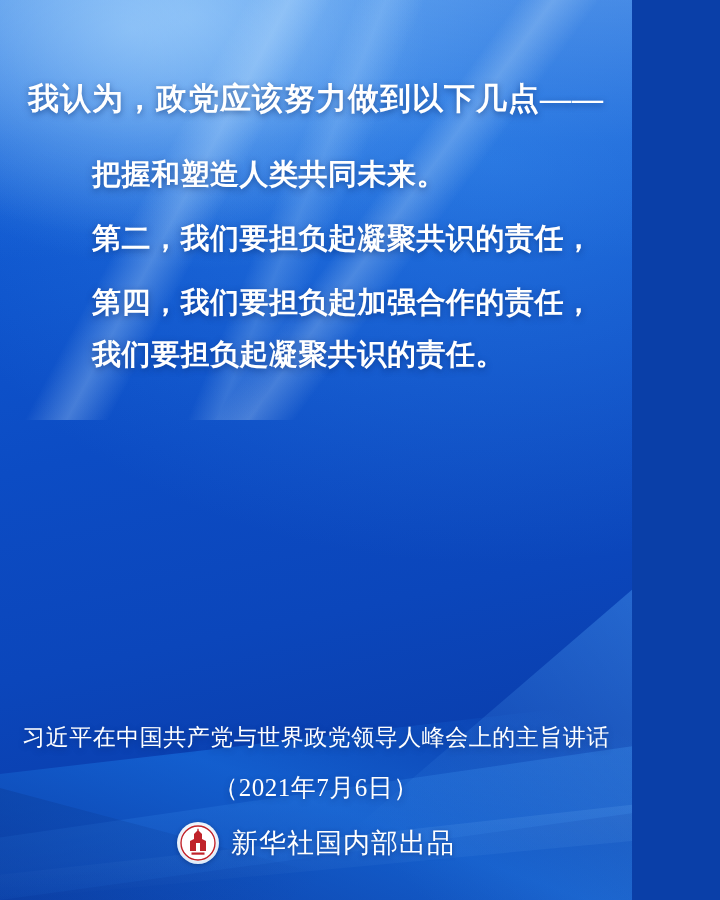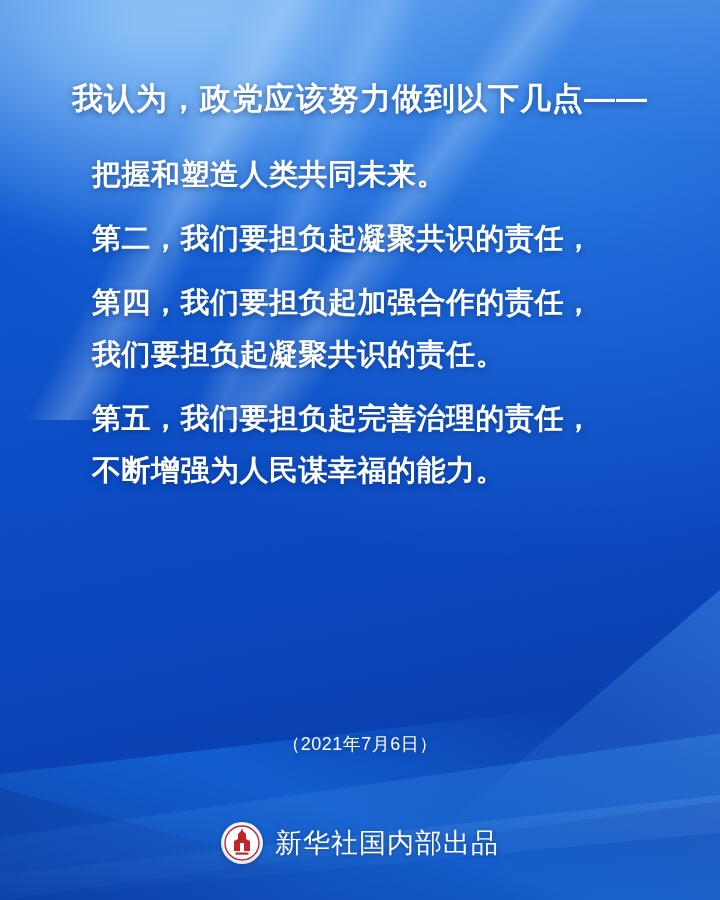--- a/index.html
+++ b/index.html
@@ -2,28 +2,28 @@
 <html><head>
 <meta charset="utf-8">
 <style>
   html, body {
     margin: 0;
     padding: 0;
     background: #0a3fa8;
   }
   #poster {
     position: relative;
-    width: 720px;
+    width: 632px;
     height: 900px;
     overflow: hidden;
     background:
       radial-gradient(ellipse 520px 360px at 30% 2%, rgba(150,205,255,0.55) 0%, rgba(120,190,255,0.22) 38%, rgba(60,140,235,0.0) 70%),
       radial-gradient(ellipse 900px 620px at 78% 18%, rgba(60,150,245,0.45) 0%, rgba(30,110,225,0.0) 65%),
       linear-gradient(168deg, #1464d8 0%, #0f57cf 22%, #0c4cc4 46%, #0b46bb 66%, #0a3fae 82%, #0d3ea6 100%);
-    font-family: Liberation Sans, sans-serif;
+    font-family: Liberation Serif, serif;
   }
   
   .streaks {
     position: absolute;
     left: -80px; top: -140px;
     width: 760px; height: 560px;
     background:
       linear-gradient(118deg, rgba(255,255,255,0.00) 38%, rgba(200,230,255,0.30) 42%, rgba(255,255,255,0.00) 46%),
       linear-gradient(112deg, rgba(255,255,255,0.00) 50%, rgba(190,225,255,0.22) 53%, rgba(255,255,255,0.00) 57%),
       linear-gradient(126deg, rgba(255,255,255,0.00) 60%, rgba(215,238,255,0.26) 63%, rgba(255,255,255,0.00) 67%),
@@ -111,22 +111,22 @@
     left: 0; right: 0;
     top: 722px;
     text-align: center;
     color: #ffffff;
     font-size: 23px;
     letter-spacing: 0.5px;
     text-shadow: 0 2px 6px rgba(4,36,100,0.45);
   }
   .caption .date {
     display: block;
-    margin-top: 10px;
-    font-size: 18px;
+    margin-top: 18px;
+    font-size: 25px;
   }
 
   .footer {
     position: absolute;
     left: 0; right: 0;
     bottom: 36px;
     display: flex;
     align-items: center;
     justify-content: center;
     gap: 12px;
@@ -169,27 +169,24 @@
       <div class="point">
         <div class="line">把握和塑造人类共同未来。</div>
       </div>
       <div class="point">
         <div class="line">第二，我们要担负起凝聚共识的责任，</div>
       </div>
       <div class="point">
         <div class="line">第四，我们要担负起加强合作的责任，</div>
         <div class="line">我们要担负起凝聚共识的责任。</div>
       </div>
-      <div class="point">
-        <div class="line">第五，我们要担负起完善治理的责任，</div>
-        <div class="line">不断增强为人民谋幸福的能力。</div>
-      </div>
     </div>
 
     <div class="caption">
+      <span>习近平在中国共产党与世界政党领导人峰会上的主旨讲话</span>
       <span class="date">（2021年7月6日）</span>
     </div>
 
     <div class="footer">
       <span class="logo">
         <svg width="38" height="38" viewBox="0 0 38 38" aria-hidden="true">
           <circle cx="19" cy="19" r="18" fill="#ffffff"></circle>
           <circle cx="19" cy="19" r="17" fill="none" stroke="#c0232a" stroke-width="1.4"></circle>
           <path d="M19 6 L23 10 L23 15 L27 17 L27 27 L11 27 L11 17 L15 15 L15 10 Z" fill="#c0232a"></path>
           <rect x="17" y="19" width="4" height="8" fill="#ffffff"></rect>

